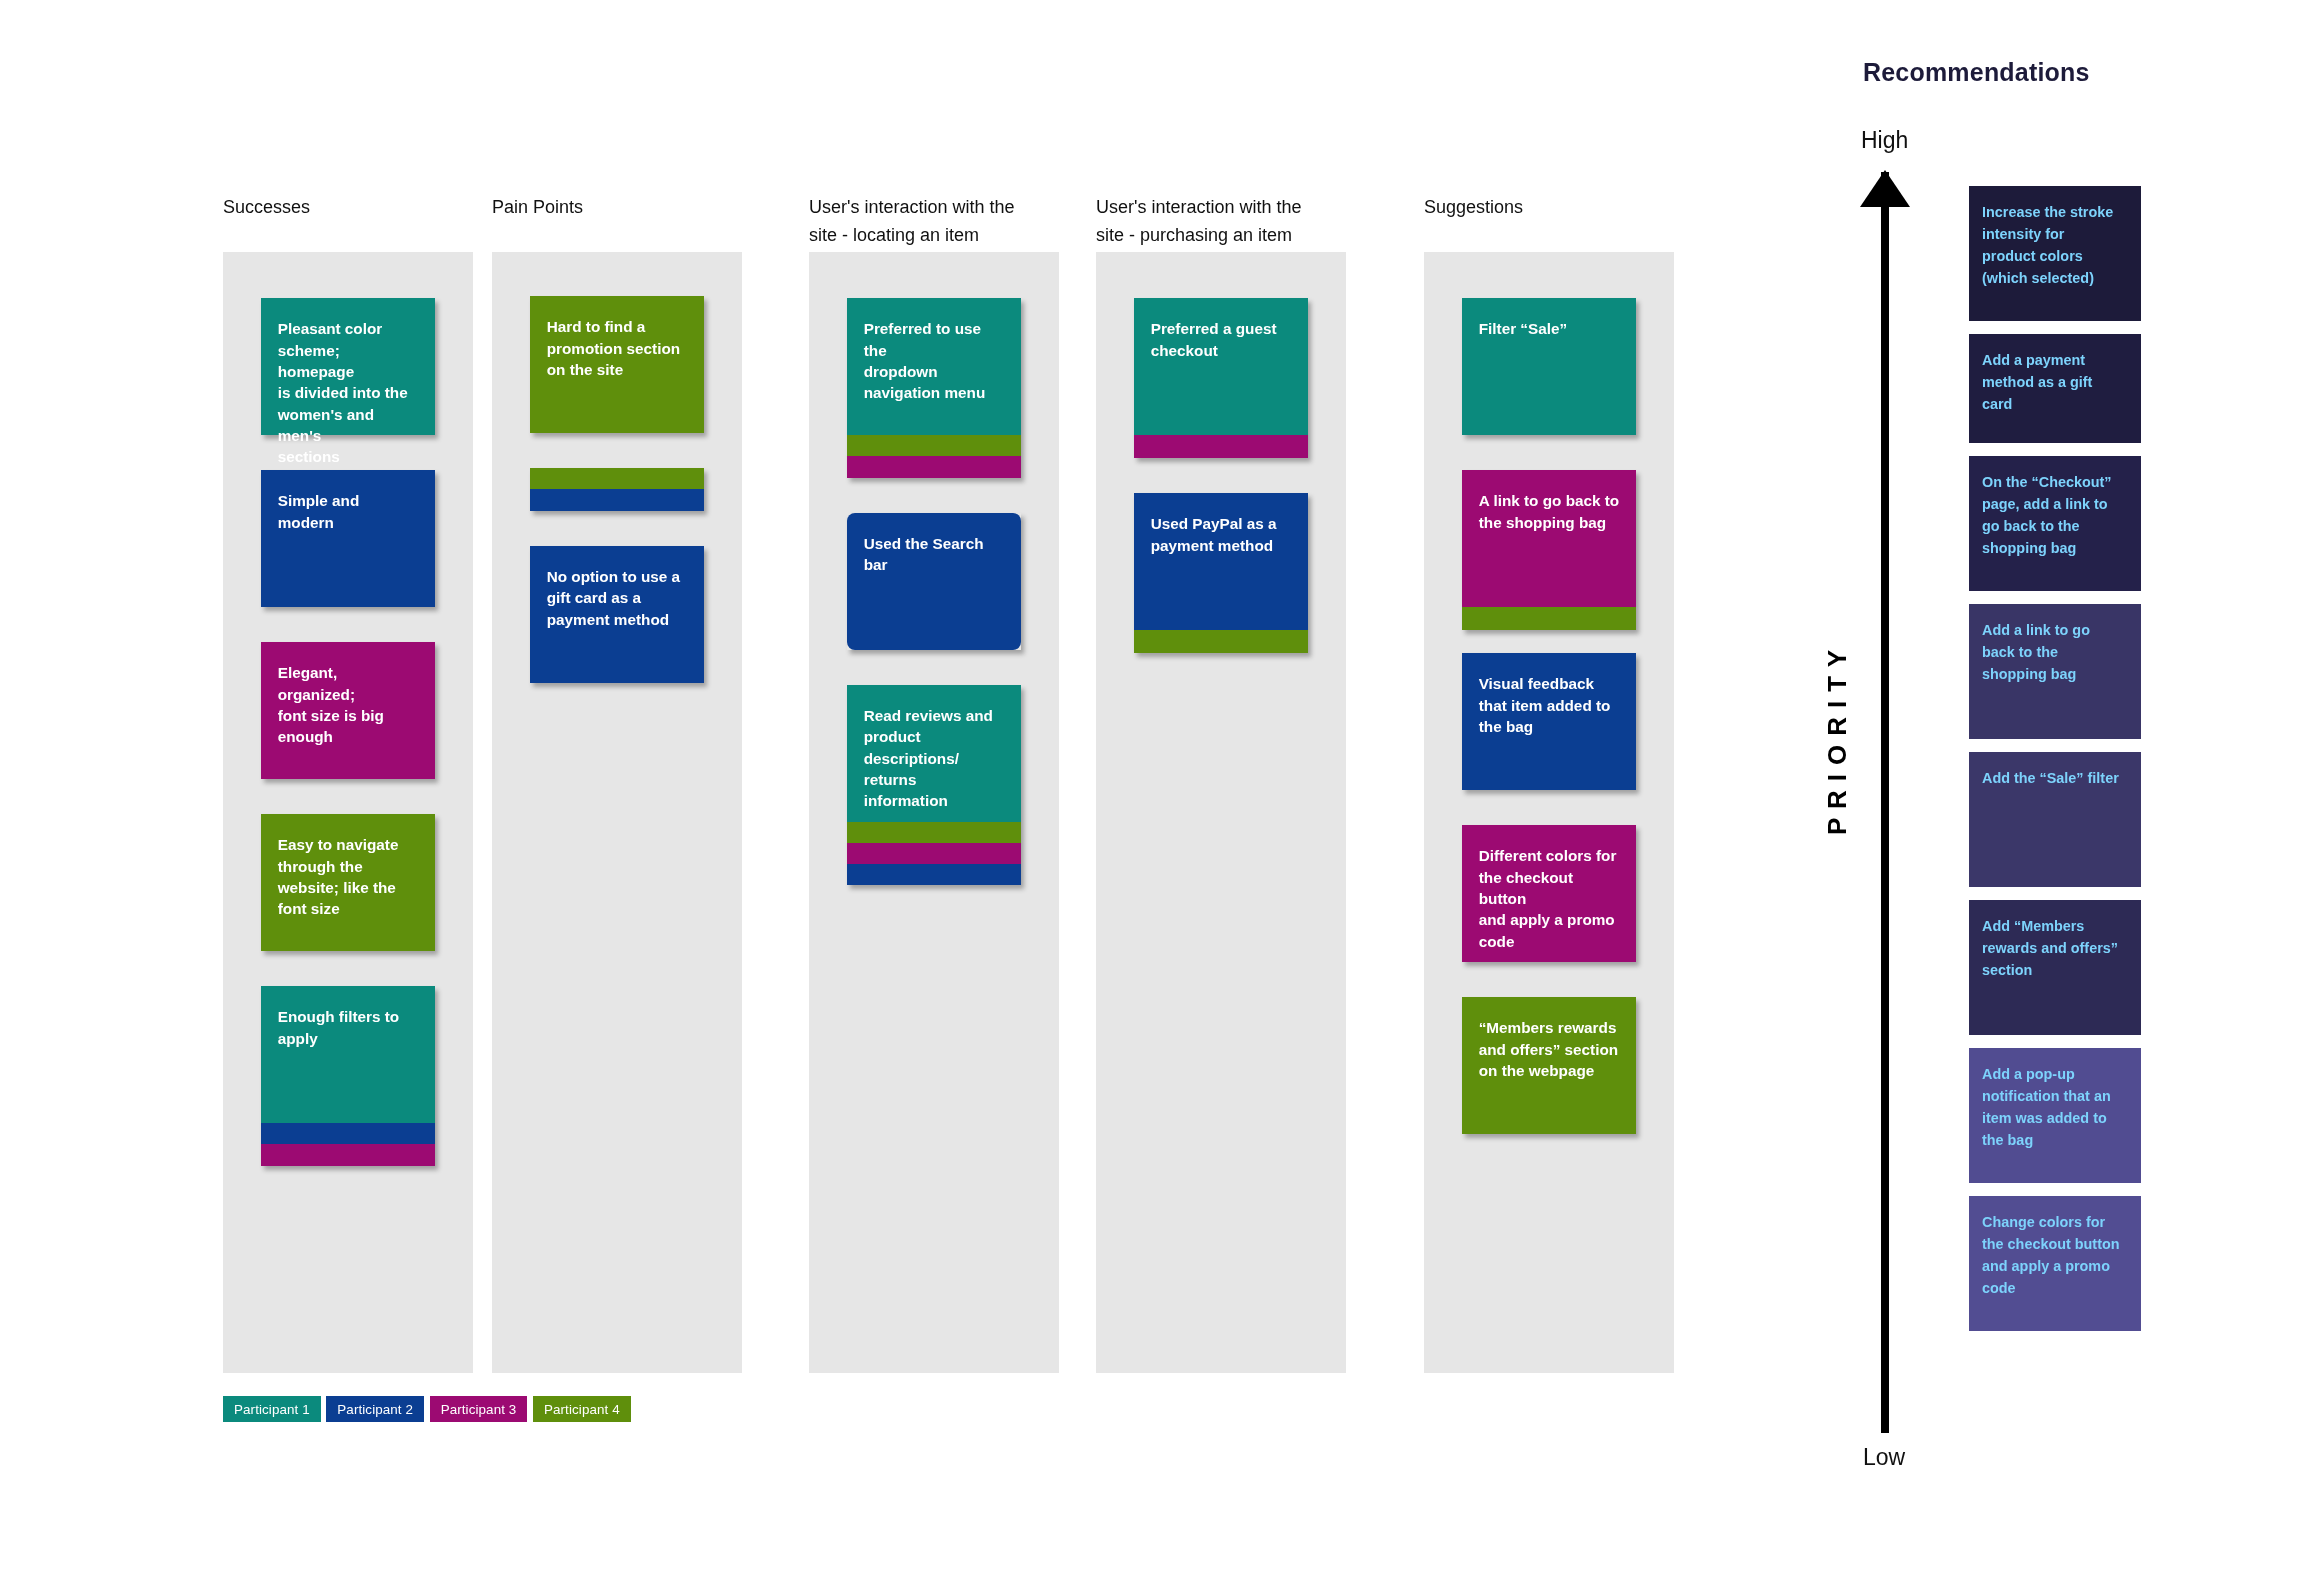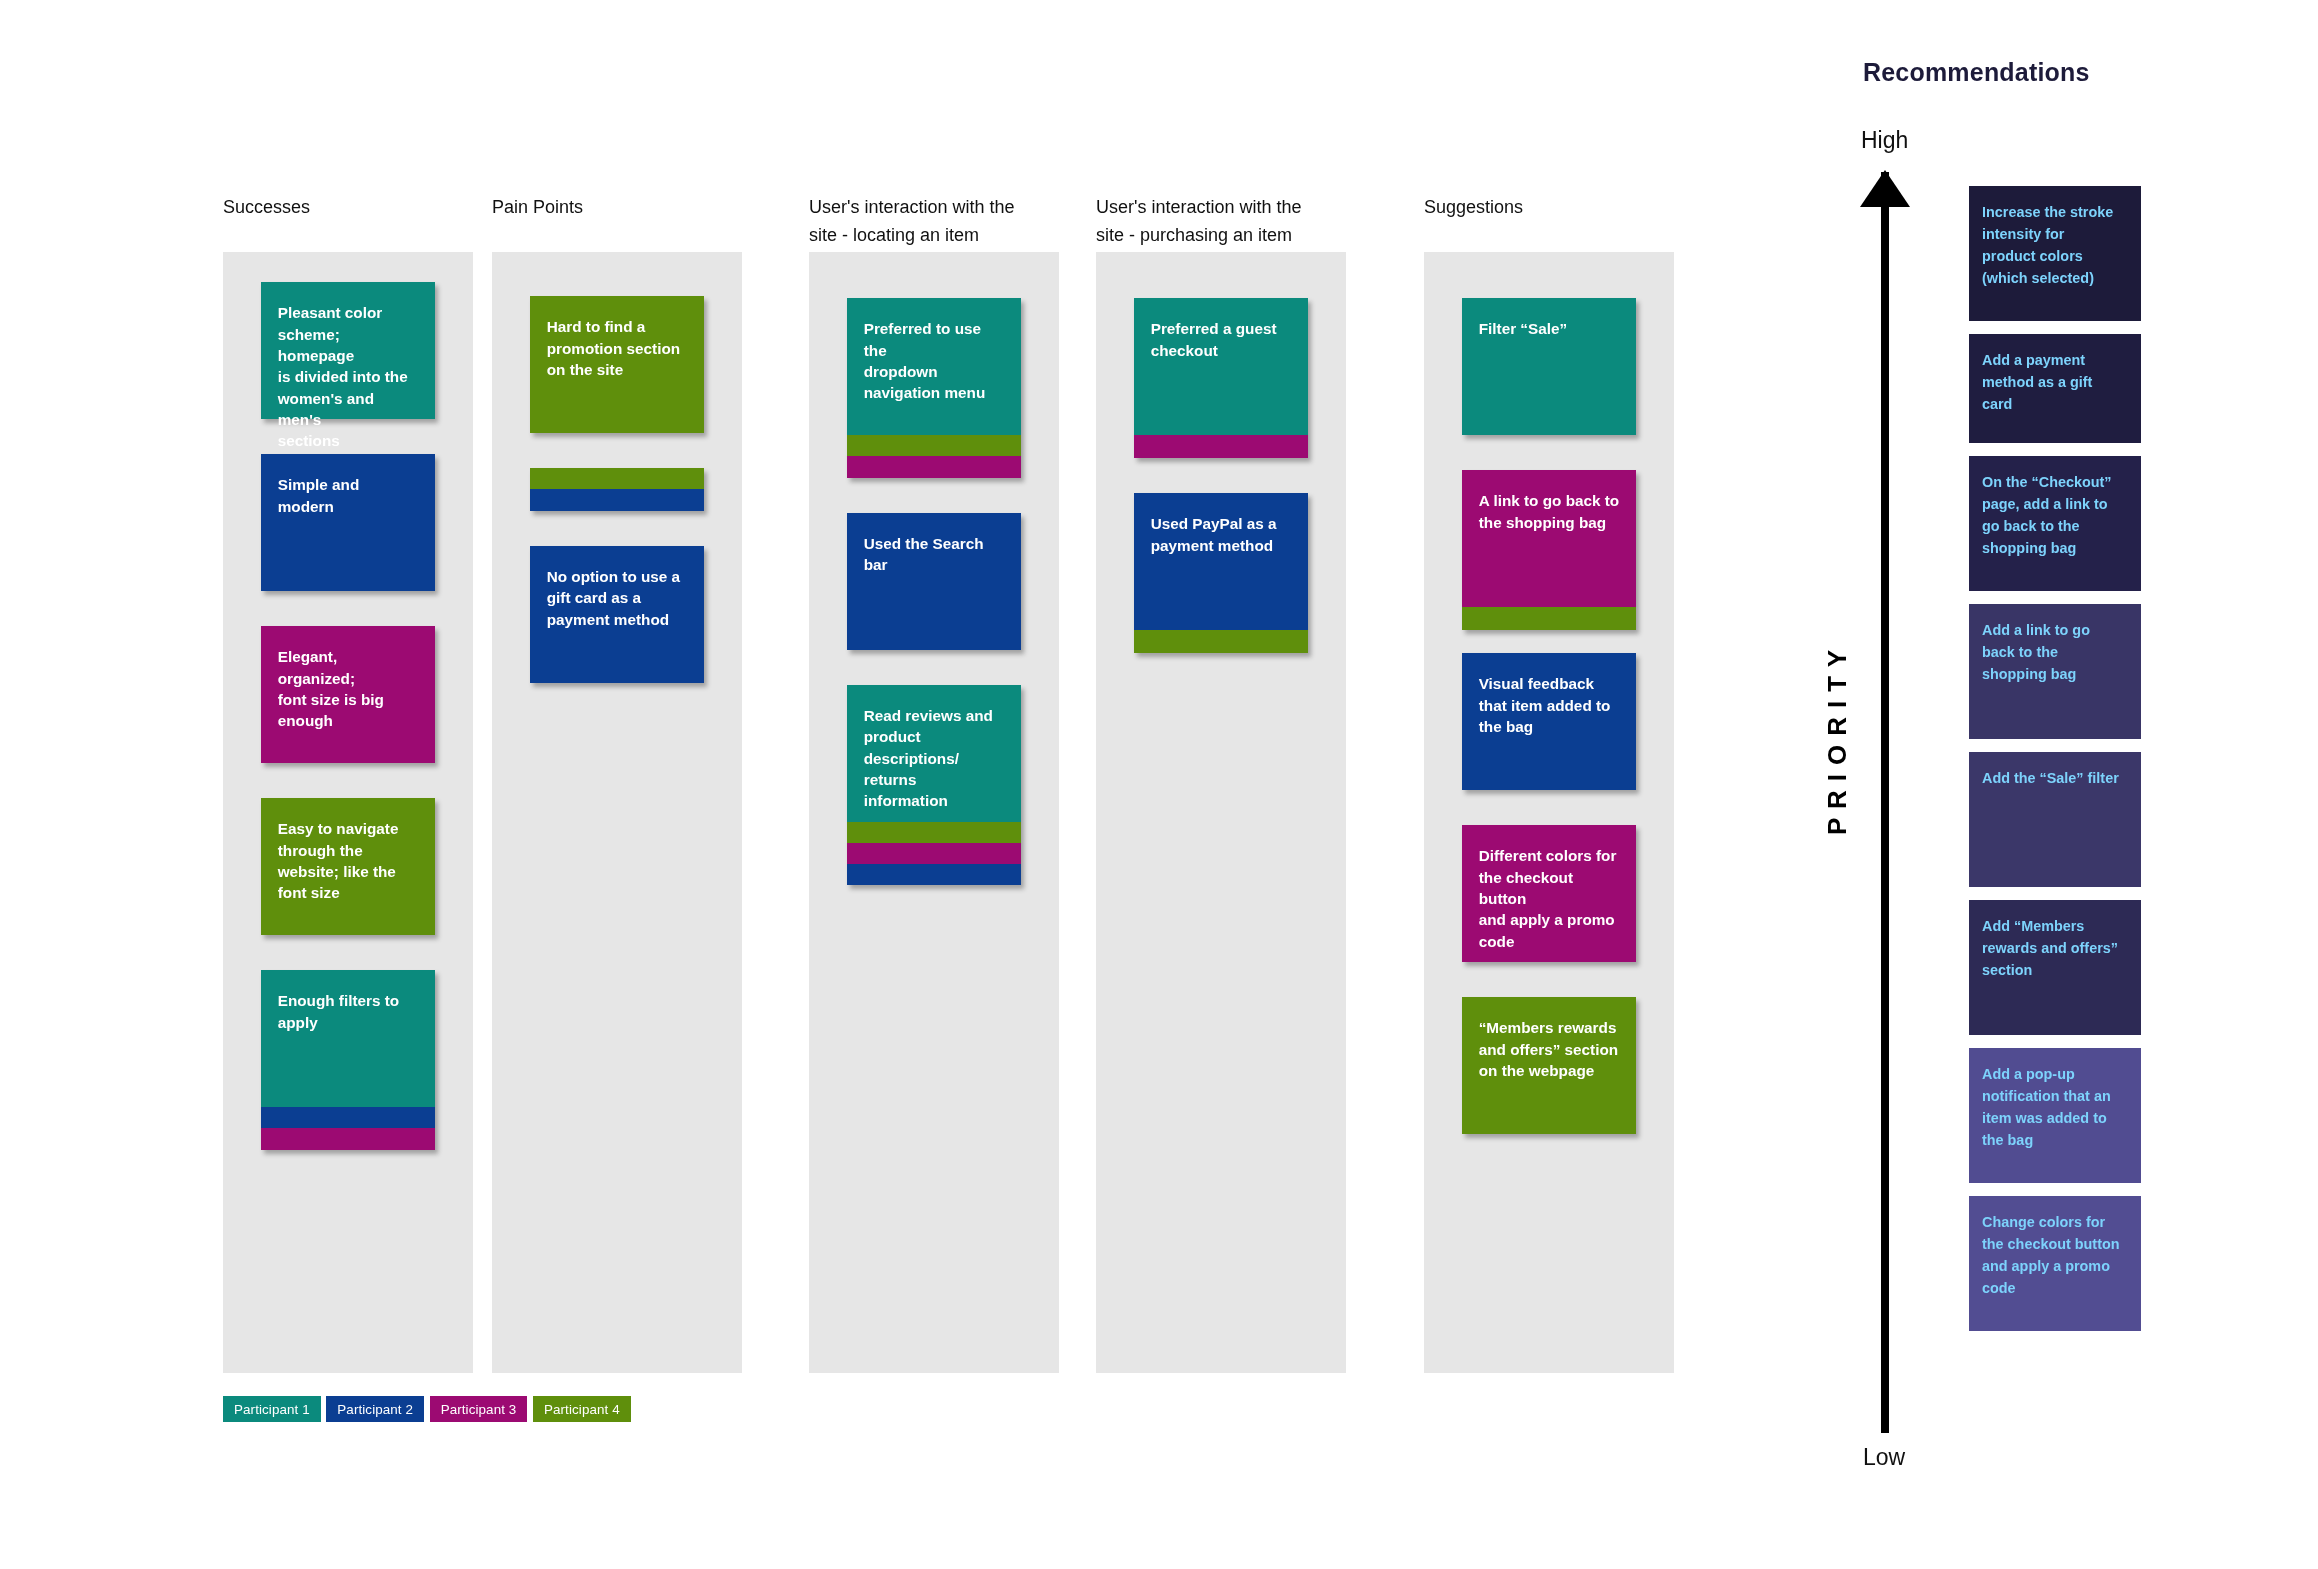--- a/index.html
+++ b/index.html
@@ -87,21 +87,21 @@
 </style>
 </head>
 <body>
 
 <div id="board">
 
   <div id="columns-host">
       <div class="col" style="left: 223px;">
         <div class="col-title">Successes</div>
         <div class="col-track" style="height: 1121px;">
-          <div class="note" style="margin-top: 30px;">
+          <div class="note" style="margin-top: 46px;">
             <div class="note-main" style="background: rgb(11, 138, 125); height: 137px;">
               <div class="note-text">Pleasant color
 scheme; homepage
 is divided into the
 women's and men's
 sections</div>
             </div>
           </div>
           <div class="note" style="margin-top: 35px;">
             <div class="note-main" style="background: rgb(11, 62, 146); height: 137px;">
@@ -163,21 +163,21 @@
           <div class="note" style="margin-top: 46px;">
             <div class="note-main" style="background: rgb(11, 138, 125); height: 137px;">
               <div class="note-text">Preferred to use the
 dropdown
 navigation menu</div>
             </div>
             <div class="note-layer" style="background: rgb(95, 143, 12); height: 21.3px;"></div>
             <div class="note-layer" style="background: rgb(156, 10, 114); height: 21.3px;"></div>
           </div>
           <div class="note" style="margin-top: 35px;">
-            <div class="note-main" style="background: rgb(11, 62, 146); height: 137px;">
+            <div class="note-main" style="background: rgb(11, 62, 146); height: 137px; border-radius: 8px;">
               <div class="note-text">Used the Search bar</div>
             </div>
           </div>
           <div class="note" style="margin-top: 35px;">
             <div class="note-main" style="background: rgb(11, 138, 125); height: 137px;">
               <div class="note-text">Read reviews and
 product
 descriptions/
 returns information</div>
             </div>

